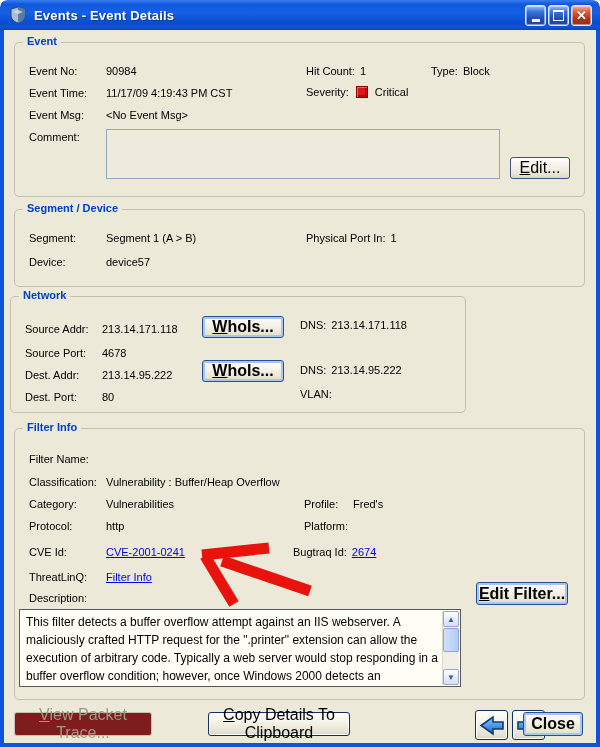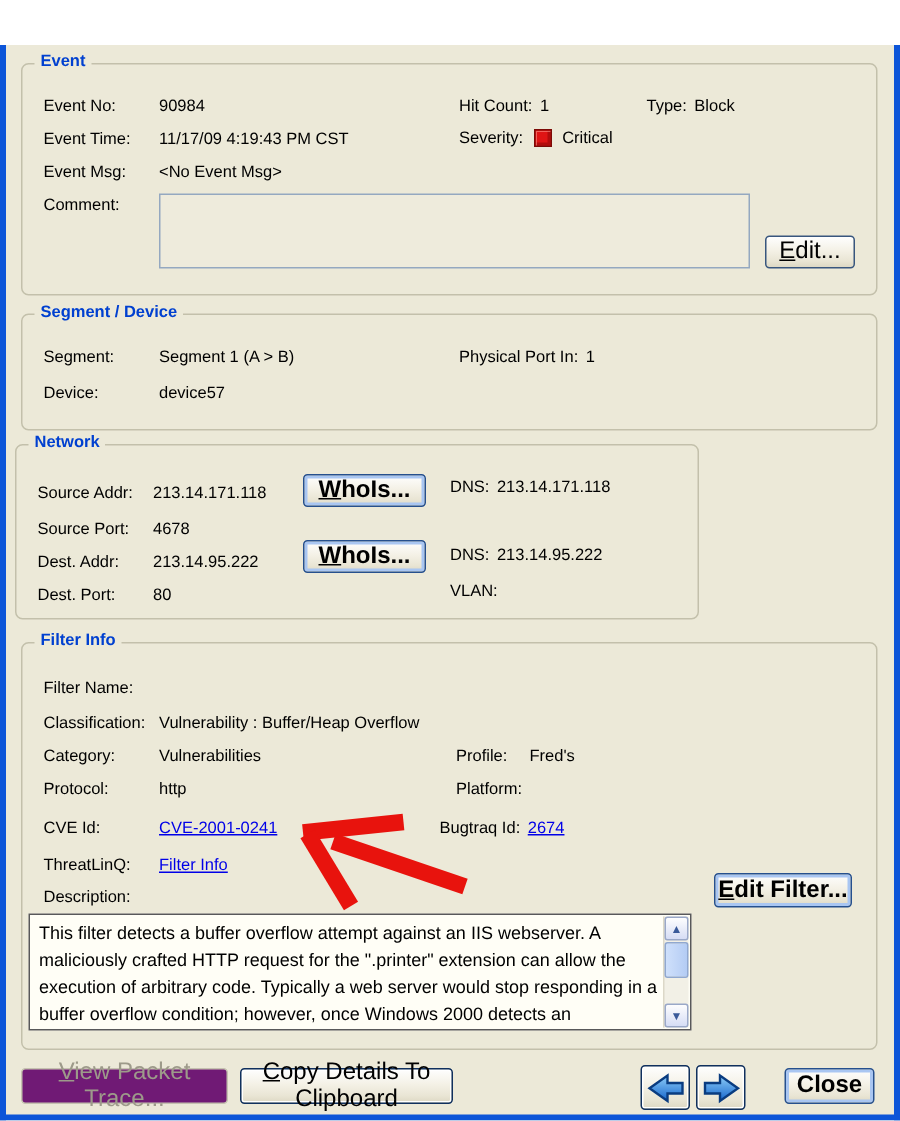--- a/index.html
+++ b/index.html
@@ -61,22 +61,22 @@
   }
   
   .btn{
     position:absolute;box-sizing:border-box;margin:0;
     font-family:"Liberation Sans",sans-serif;font-size:16px;color:#000;
     background:linear-gradient(180deg,#fefefe 0%,#f4f1e6 45%,#e9e5d4 80%,#ddd8c4 100%);
     border:1px solid #38567e;border-radius:3px;
     display:flex;align-items:center;justify-content:center;cursor:default;padding:0;
   }
   .btn.focus{border-color:#26508e;box-shadow:inset 0 0 0 2px #a9c6f2;font-weight:bold;}
-  .btn.default{border-color:#10305e;box-shadow:inset 0 0 0 1px #ffffff;}
-  .btn.disabled{border-color:#c5c2b0;background:#701a75;color:#9d9a8a;box-shadow:none;}
+  .btn.default{border-color:#10305e;box-shadow:inset 0 0 0 1px #ffffff;margin-left:48px;}
+  .btn.disabled{border-color:#c5c2b0;background:#7f1d1d;color:#9d9a8a;box-shadow:none;}
   .mn{display:inline-block;}
   .mn::first-letter{text-decoration:underline;}
   .navbtn{padding:0;}
   
   .descbox{
     position:absolute;box-sizing:border-box;background:#fffef6;border:1px solid #58585a;
   }
   .desctext{
     position:absolute;left:0;top:0;right:18px;bottom:0;
     padding:3px 4px 3px 6px;font-size:12px;line-height:18px;color:#000;overflow:hidden;
@@ -98,20 +98,41 @@
     background:linear-gradient(90deg,#cfe0fb,#b4ccf4);
     border:1px solid #90a8d0;border-radius:2px;
   }
   .overlay{position:absolute;left:0;top:0;pointer-events:none;z-index:60;}
 </style>
 </head>
 <body>
 
 <div id="window">
 
+  <div class="titlebar">
+    <span class="app-icon">
+      <svg width="18" height="18" viewBox="0 0 18 18">
+        <path d="M9 1 L16 3 L16 9 C16 13 13 16 9 17 C5 16 2 13 2 9 L2 3 Z" fill="#aebdd4" stroke="#2a4a6a" stroke-width="1"></path>
+        <path d="M9 1 L16 3 L16 9 C16 13 13 16 9 17 Z" fill="#5a7aa8"></path>
+        <path d="M4 6 L9 4 L14 6 L9 8 Z" fill="#d8e2ee" opacity="0.8"></path>
+      </svg>
+    </span>
+    <span class="title-text">Events - Event Details</span>
+    <span class="winbtns">
+      <span class="wb min">
+          <span class="glyph-min"></span>
+        </span>
+      <span class="wb max">
+          <span class="glyph-max"></span>
+        </span>
+      <span class="wb close">
+          <span class="glyph-close">✕</span>
+        </span>
+    </span>
+  </div>
 
   <div class="client"></div>
 
   <div class="group" style="left:14px;top:42px;width:571px;height:155px">
     <span class="gtitle">Event</span>
     <span class="t" style="left:14px;top:22px">Event No:</span>
     <span class="t" style="left:91px;top:22px">90984</span>
     <div class="pair" style="left:291px;top:22px">
       <span>Hit Count:</span>
       <span>1</span>

